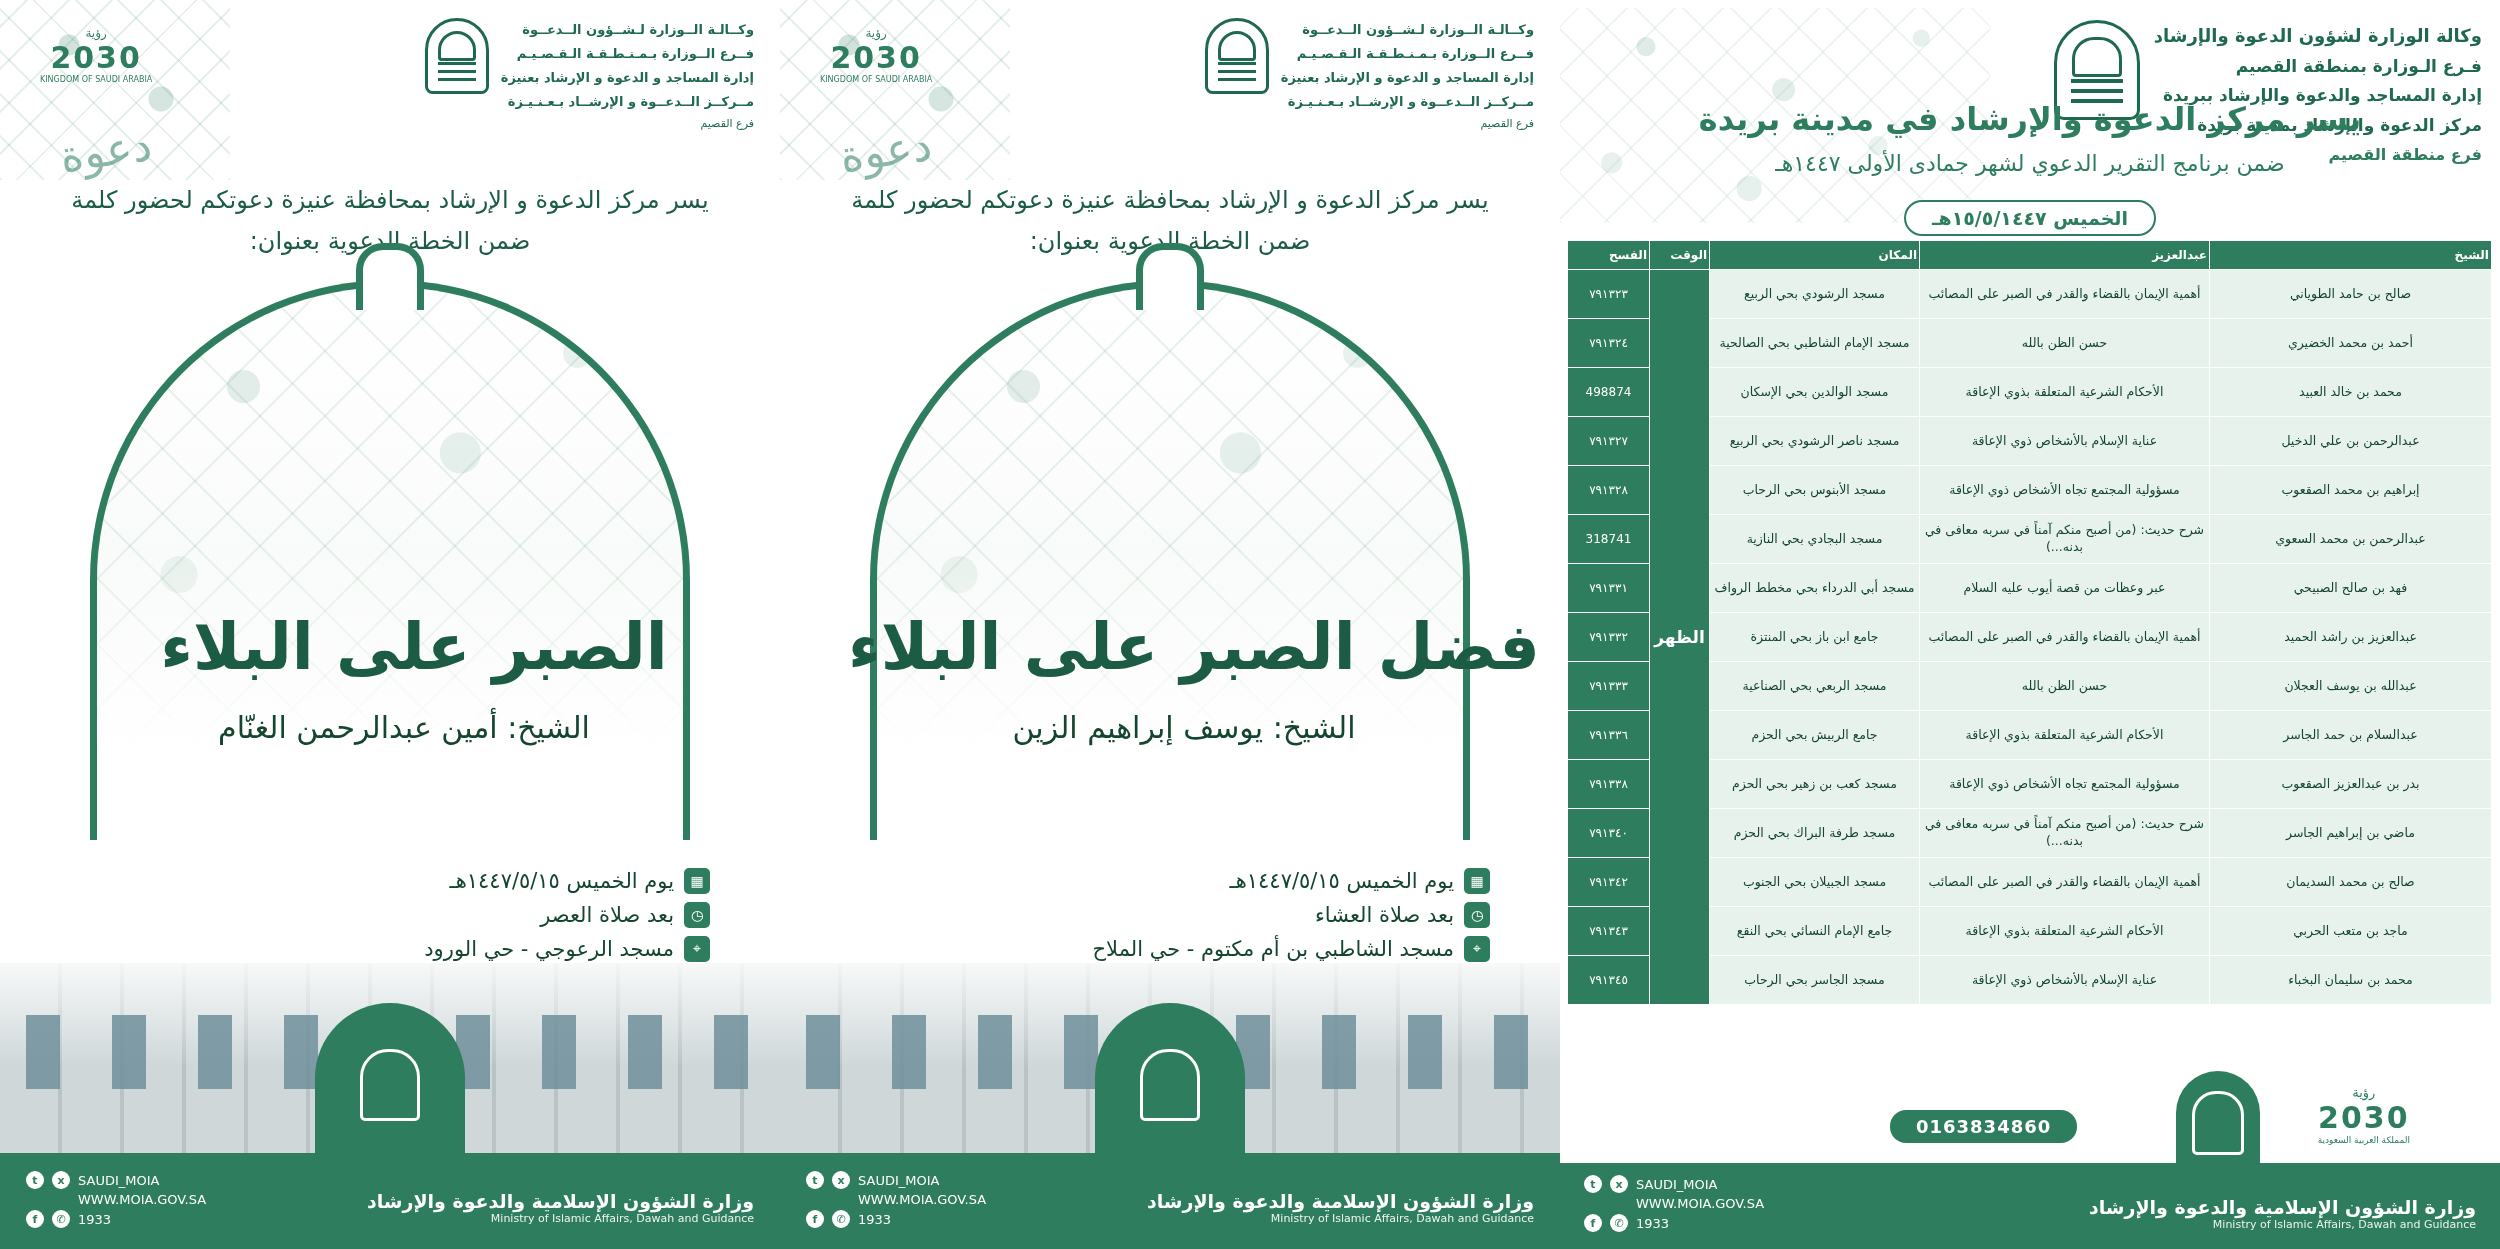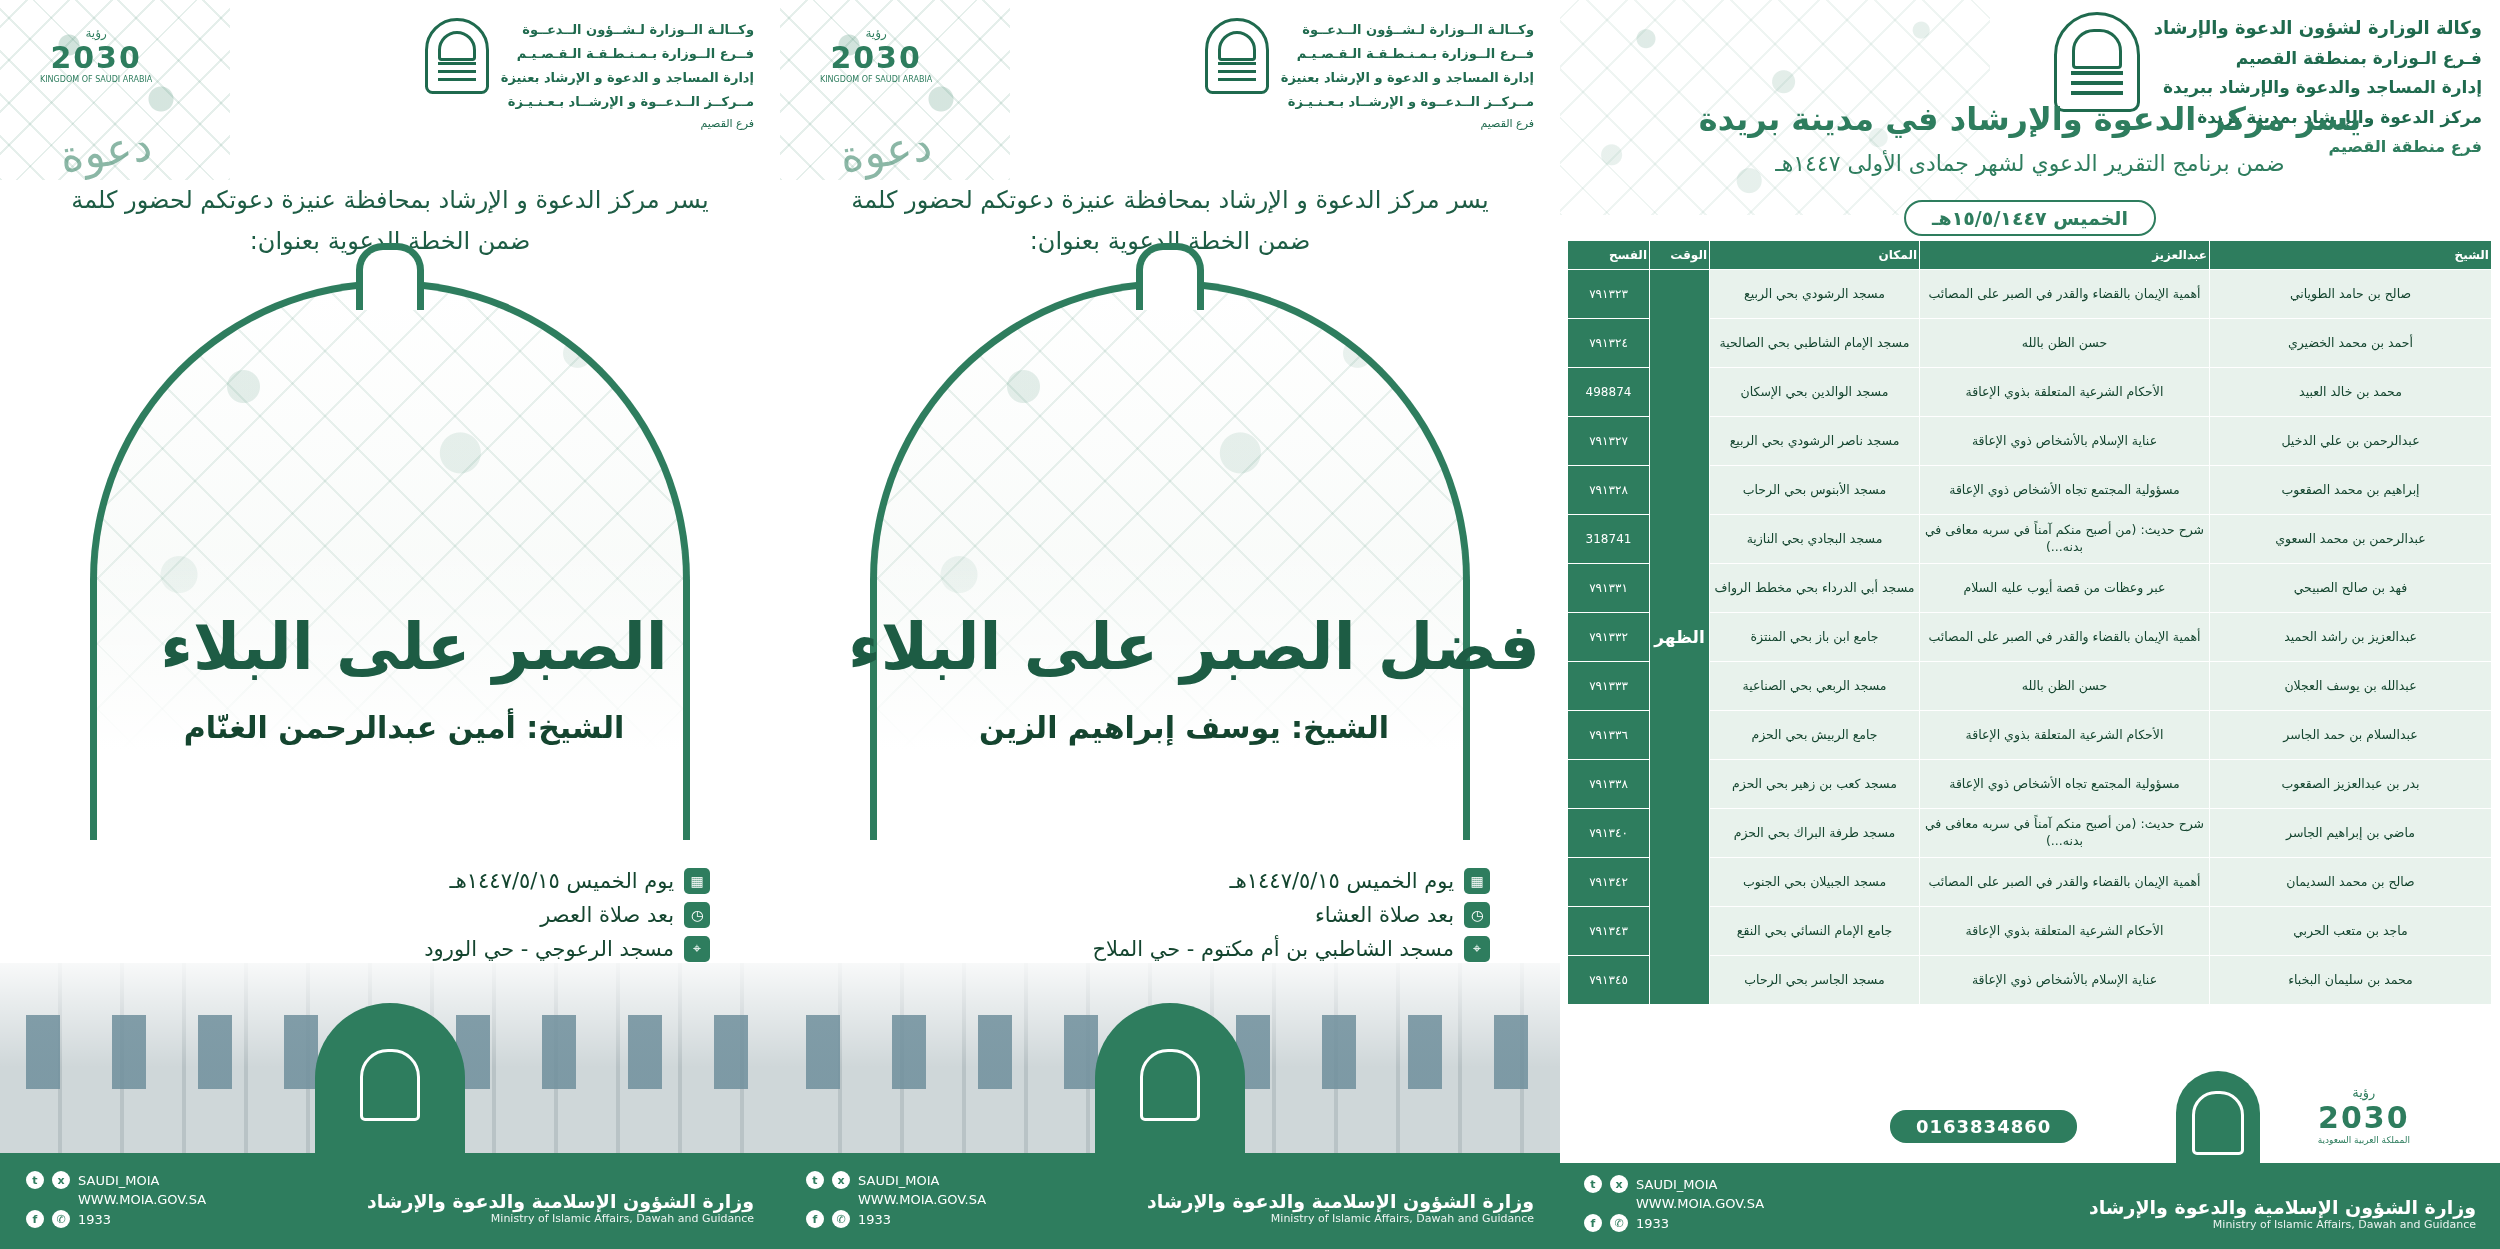--- a/index.html
+++ b/index.html
@@ -12,21 +12,21 @@
 
   
   .panel{position:relative;height:1249px;overflow:hidden;background:#ffffff;}
   .p1{width:940px;}
   .p2{width:780px;}
   .p3{width:780px;}
 
   
   .p1{background:#ffffff;}
   .p1 .topbar{
-    position:absolute;top:0;right:0;width:940px;height:190px;
+    position:absolute;top:8px;right:0;width:940px;height:190px;
     background:#ffffff;
   }
   .p1 .arabesque{
     position:absolute;top:0;left:0;width:430px;height:215px;
     background:
       radial-gradient(circle at 20% 18%, rgba(46,125,94,.20) 0 9px, transparent 10px),
       radial-gradient(circle at 52% 38%, rgba(46,125,94,.18) 0 11px, transparent 12px),
       radial-gradient(circle at 84% 14%, rgba(46,125,94,.16) 0 8px, transparent 9px),
       radial-gradient(circle at 12% 72%, rgba(46,125,94,.14) 0 10px, transparent 11px),
       radial-gradient(circle at 44% 84%, rgba(46,125,94,.16) 0 12px, transparent 13px),
@@ -183,21 +183,21 @@
   .arch .fade{
     position:absolute;left:0;right:0;bottom:0;height:300px;
     background:linear-gradient(to top, #ffffff 30%, rgba(255,255,255,0));
   }
   .poster .title{
     position:absolute;left:0;right:0;top:330px;text-align:center;
     font-size:64px;font-weight:bold;color:#1d5c44;direction:rtl;padding-left:48px;
   }
   .poster .sheikh{
     position:absolute;left:0;right:0;top:430px;text-align:center;
-    font-size:30px;font-weight:bold;color:#14452f;direction:rtl;padding-left:28px;
+    font-size:30px;font-weight:normal;color:#14452f;direction:rtl;padding-left:28px;
   }
   .poster .meta{
     position:absolute;right:70px;top:580px;direction:rtl;text-align:right;color:#14452f;
   }
   .poster .meta .row{display:flex;align-items:center;gap:10px;font-size:21px;margin:8px 0;}
   .mico{width:26px;height:26px;border-radius:5px;background:#2e7d5e;color:#fff;font-size:14px;
     display:flex;align-items:center;justify-content:center;flex:0 0 auto;}
   .poster .permit{
     position:absolute;right:70px;top:705px;border:1.5px solid #2e7d5e;border-radius:5px;
     padding:2px 10px;font-size:12px;color:#1d5c44;direction:rtl;

